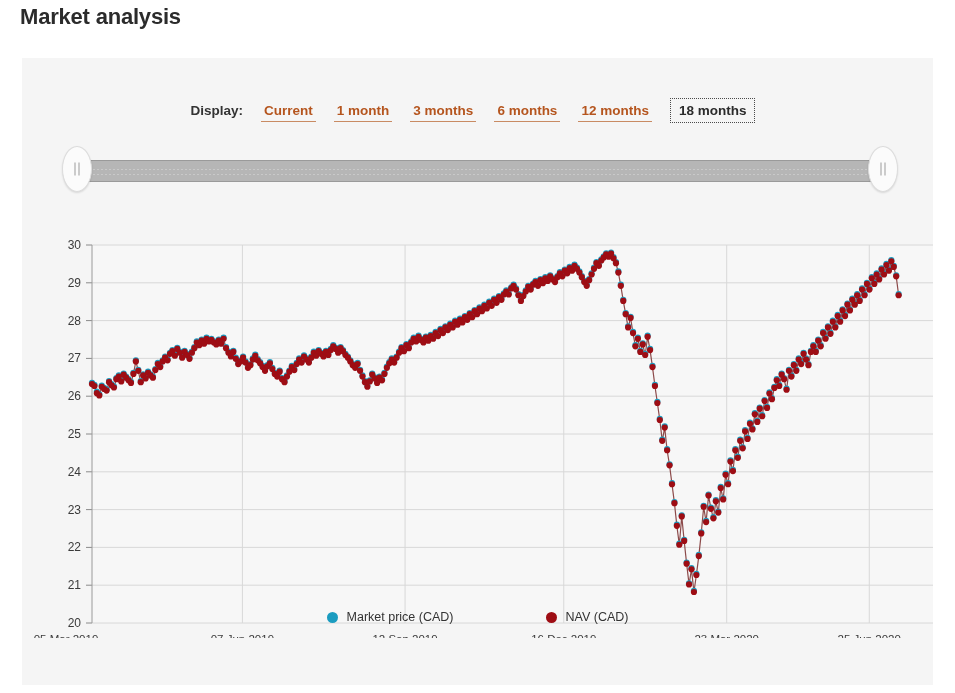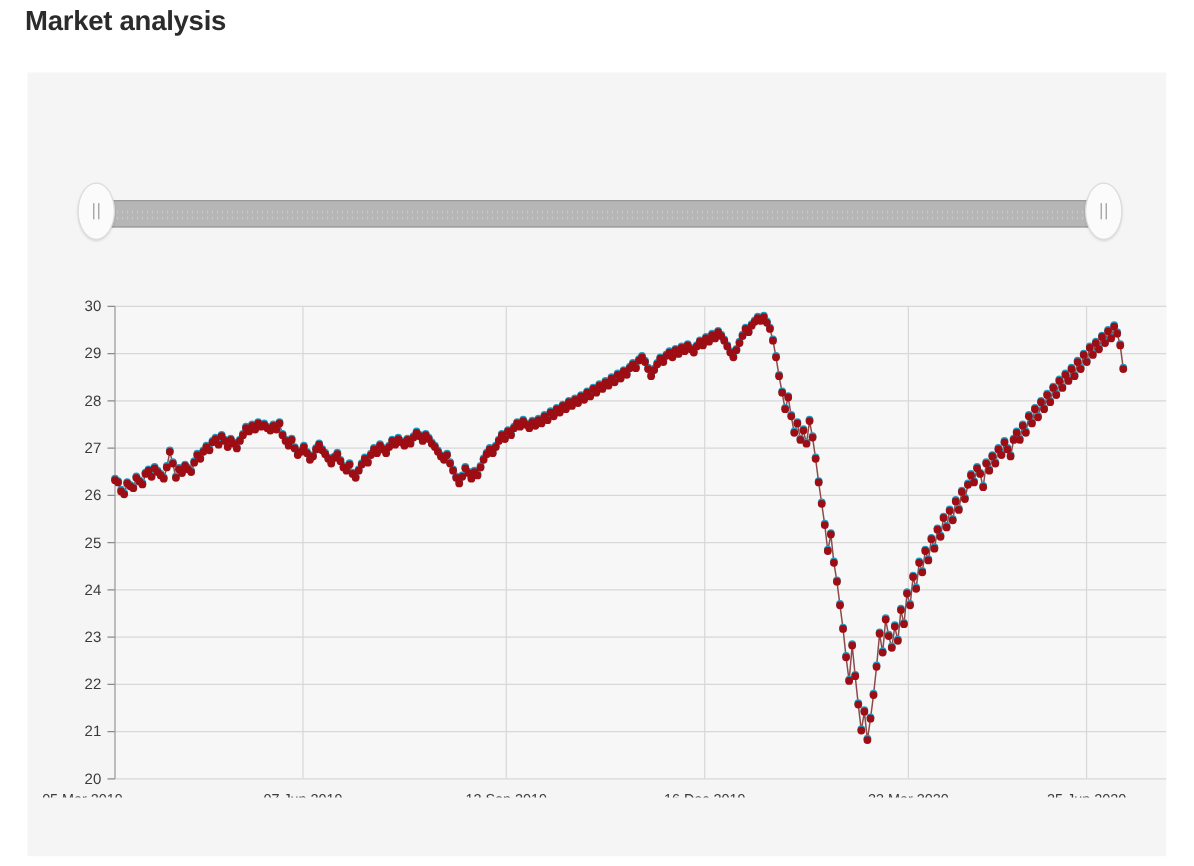--- a/index.html
+++ b/index.html
@@ -153,20 +153,23 @@
     vertical-align: middle;
   }
 </style>
 </head>
 <body>
 
 <div id="page-title">Market analysis</div>
 
 <div id="chart-card">
 
+  <div id="display-bar">
+    <span class="disp-label">Display:</span>
+  <span class="range-link">Current</span><span class="range-link">1 month</span><span class="range-link">3 months</span><span class="range-link">6 months</span><span class="range-link">12 months</span><span class="range-link selected">18 months</span></div>
 
   <div id="range-slider">
     <div id="slider-track"></div>
     <div class="slider-handle" id="slider-handle-left">
       <span class="grip">
           <i></i>
           <i></i>
         </span>
     </div>
     <div class="slider-handle" id="slider-handle-right">
@@ -898,14 +901,15 @@
             <circle cx="866.89" cy="87.70" r="3.1" fill="#9e0d14"></circle>
             <circle cx="869.33" cy="78.25" r="3.1" fill="#9e0d14"></circle>
             <circle cx="871.76" cy="83.92" r="3.1" fill="#9e0d14"></circle>
             <circle cx="874.20" cy="93.37" r="3.1" fill="#9e0d14"></circle>
             <circle cx="876.64" cy="112.27" r="3.1" fill="#9e0d14"></circle>
           </g>
         </g>
     </svg>
   </div>
 
+  <div id="legend"><span class="legend-item"><span class="legend-dot" style="background: rgb(27, 156, 192);"></span><span class="legend-text">Market price (CAD)</span></span><span class="legend-item"><span class="legend-dot" style="background: rgb(158, 13, 20);"></span><span class="legend-text">NAV (CAD)</span></span></div>
 
 </div>
 
 </body></html>

